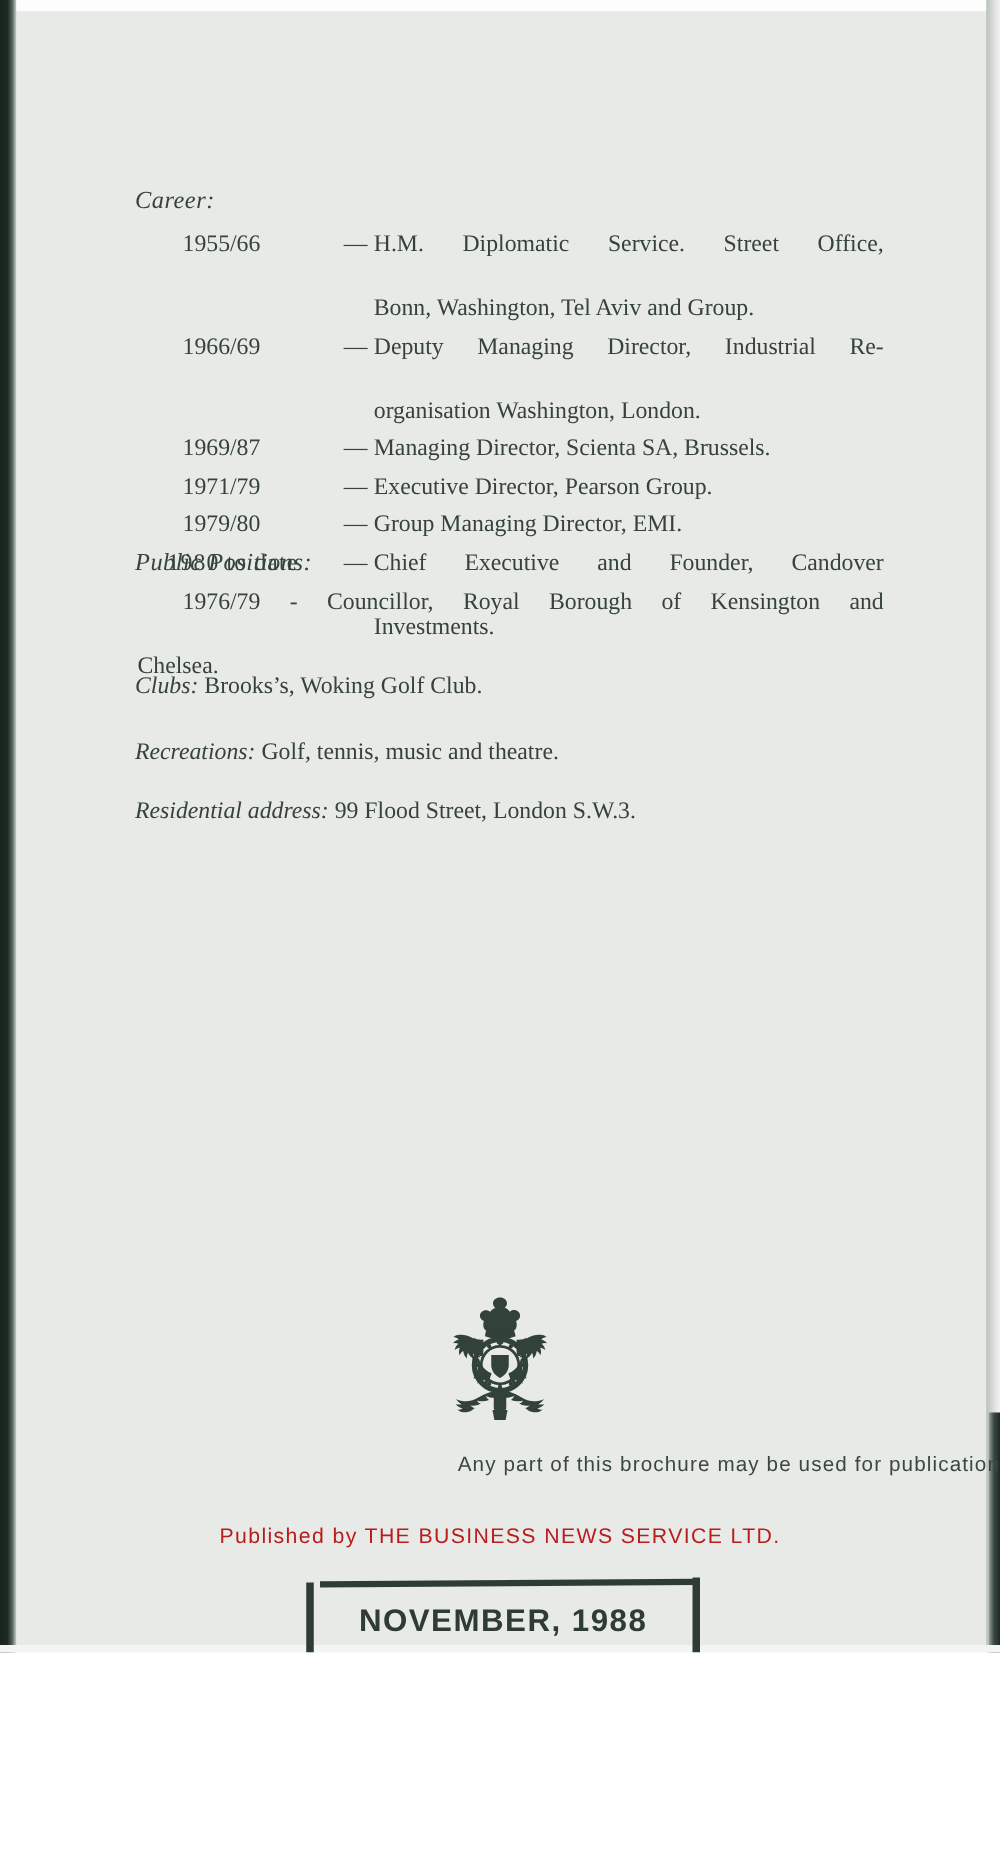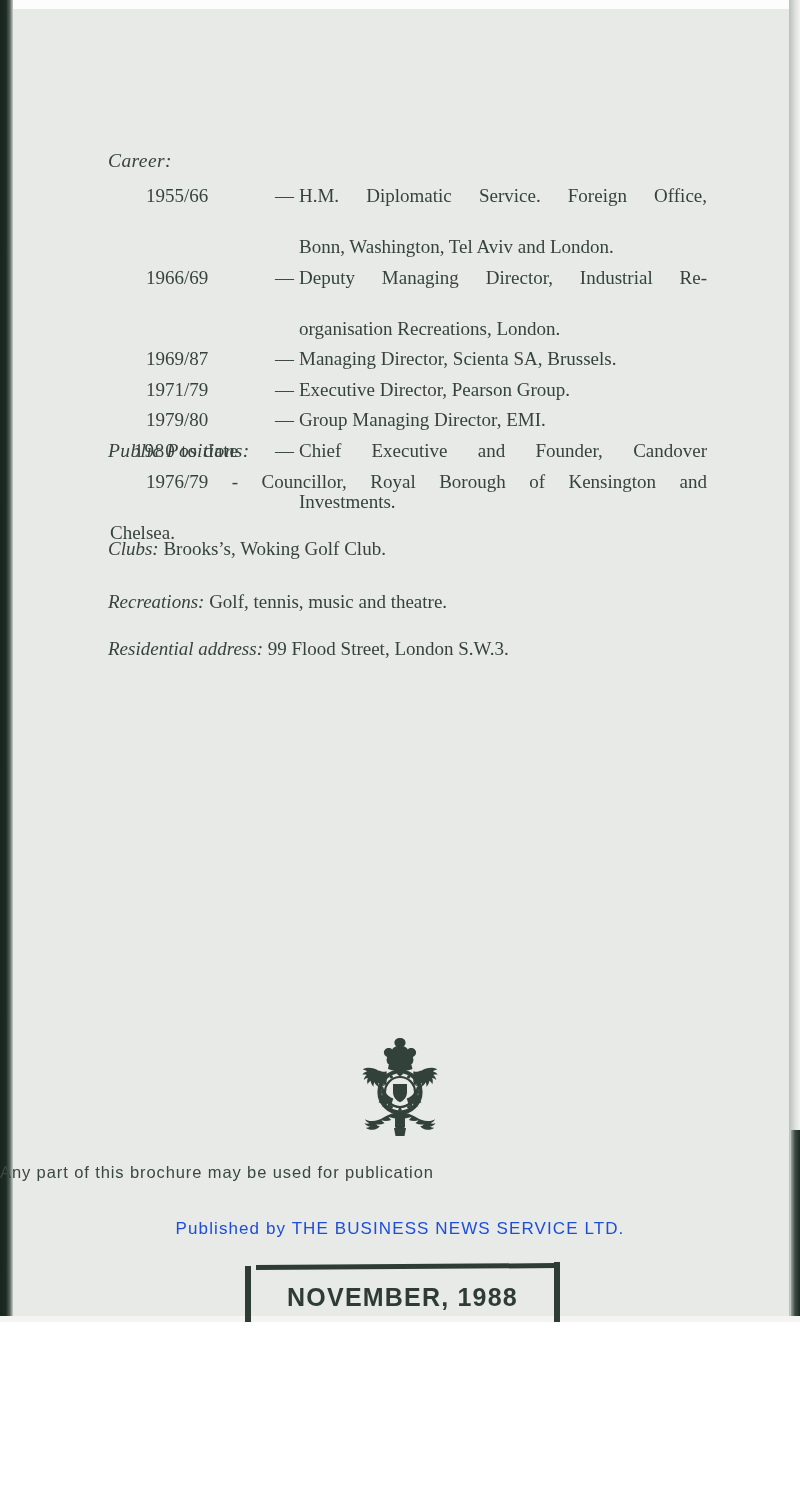--- a/index.html
+++ b/index.html
@@ -151,39 +151,39 @@
     top: 1036px;
     width: 114px;
     height: 110px;
   }
 
   
   .footer-note {
     position: absolute;
     left: 0;
     width: 800px;
-    text-align: left;
+    text-align: right;
     font-family: "Liberation Sans", "DejaVu Sans", sans-serif;
     font-size: 16.5px;
     line-height: 21px;
     letter-spacing: 0.9px;
     color: #3b4842;
   }
   .footer-note .l2 { display: block; }
 
   .published {
     position: absolute;
     left: 0;
     top: 1219px;
     width: 800px;
     text-align: center;
     font-family: "Liberation Sans", "DejaVu Sans", sans-serif;
     font-size: 17px;
     letter-spacing: 1.1px;
-    color: #1d4ed8;
+    color: #b91c1c;
   }
 
   
   .stamp {
     position: absolute;
     left: 245px;
     top: 1262px;
     width: 315px;
     height: 72px;
   }
@@ -244,31 +244,31 @@
   <div class="content">
 
     <div class="section-heading" style="left:108px; top:150px;">Career:</div>
 
     <div class="career-table">
 
       <div class="career-row">
         <div class="career-year">1955/66</div>
         <div class="career-dash">—</div>
         <div class="career-desc">
-          <span class="just">H.M. Diplomatic Service. Foreign Office,</span>
-          <span>Bonn, Washington, Tel Aviv and London.</span>
+          <span class="just">H.M. Diplomatic Service. Street Office,</span>
+          <span>Bonn, Washington, Tel Aviv and Group.</span>
         </div>
       </div>
 
       <div class="career-row">
         <div class="career-year">1966/69</div>
         <div class="career-dash">—</div>
         <div class="career-desc">
           <span class="just">Deputy Managing Director, Industrial Re-</span>
-          <span>organisation Recreations, London.</span>
+          <span>organisation Washington, London.</span>
         </div>
       </div>
 
       <div class="career-row">
         <div class="career-year">1969/87</div>
         <div class="career-dash">—</div>
         <div class="career-desc">
           <span>Managing Director, Scienta SA, Brussels.</span>
         </div>
       </div>

